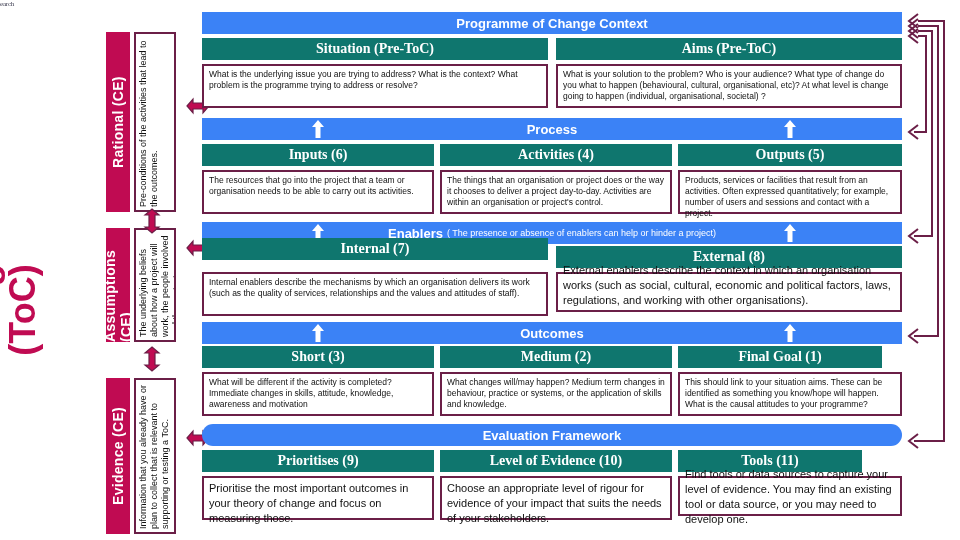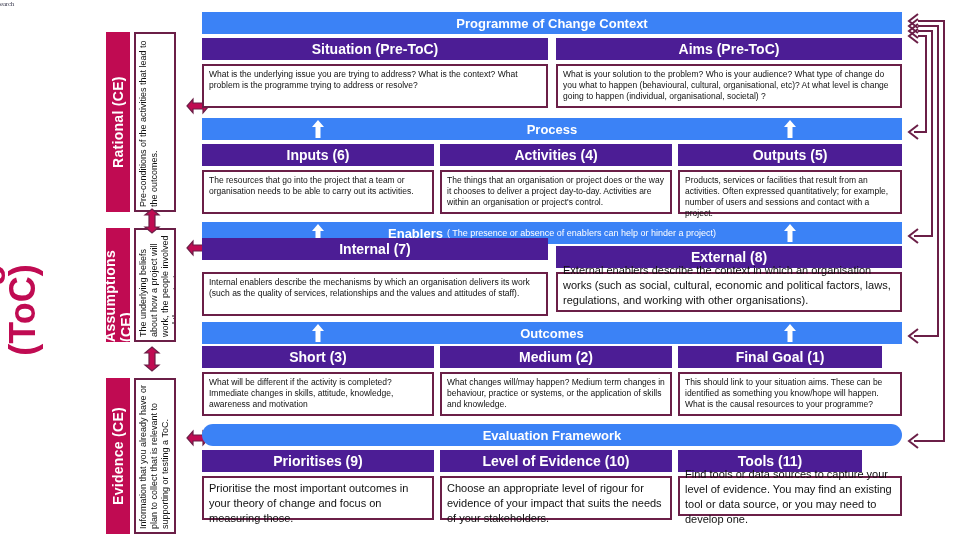--- a/index.html
+++ b/index.html
@@ -53,21 +53,21 @@
   }
 
   
   .band {
     position: absolute;
     color: #fff; font-weight: bold;
     display: flex; align-items: center; justify-content: center;
     text-align: center;
   }
   .band.dark { background: #3b82f6; font-size: 13px; }
-  .band.bright { background: #4c1d95; font-size: 14px; }
+  .band.bright { background: #0f766e; font-size: 14px; font-family: Liberation Serif, serif; }
   .band .sub { font-weight: normal; font-size: 9px; padding-left: 4px; }
 
   
   .tbox {
     position: absolute;
     border: 2px solid #6B1F47;
     background: #fff;
     color: #111;
     padding: 3px 5px;
     overflow: visible;
@@ -250,21 +250,21 @@
     <span>Final Goal (1)</span>
   </div>
 
   <div class="tbox t9" style="left:202px; top:372px; width:232px; height:44px;">
     <span class="txt">What will be different if the activity is completed? Immediate changes in skills, attitude, knowledge, awareness and motivation</span>
   </div>
   <div class="tbox t9" style="left:440px; top:372px; width:232px; height:44px;">
     <span class="txt">What changes will/may happen? Medium term changes in behaviour, practice or systems, or the application of skills and knowledge.</span>
   </div>
   <div class="tbox t9" style="left:678px; top:372px; width:224px; height:44px;">
-    <span class="txt">This should link to your situation aims. These can be identified as something you know/hope will happen. What is the causal resources to your programme?</span>
+    <span class="txt">This should link to your situation aims. These can be identified as something you know/hope will happen. What is the causal attitudes to your programme?</span>
   </div>
 
   <div class="band dark" style="left:202px; top:424px; width:700px; height:22px;border-radius:11px;">
     <span>Evaluation Framework</span>
   </div>
 
   <div class="band bright" style="left:202px; top:450px; width:232px; height:22px;">
     <span>Prioritises (9)</span>
   </div>
   <div class="band bright" style="left:440px; top:450px; width:232px; height:22px;">

